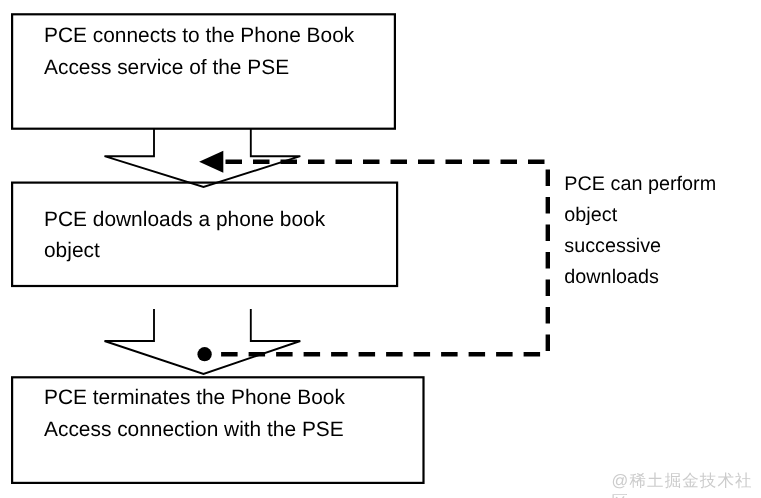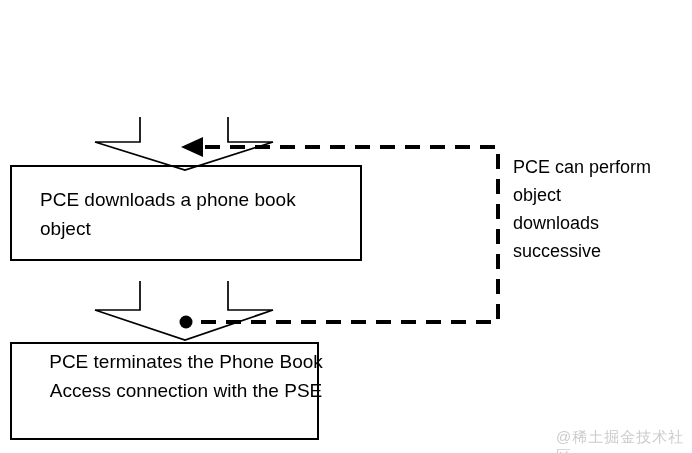--- a/index.html
+++ b/index.html
@@ -22,21 +22,21 @@
     position: absolute;
     box-sizing: border-box;
     border: 2px solid #000000;
     background: transparent;
     font-size: 19px;
     line-height: 29px;
   }
   .box .txt { display: block; width: 292px; }
   .box-1 { left: 10px; top: 12px;  width: 350px; height: 106px; padding: 4px 0 0 28px; }
   .box-2 { left: 10px; top: 165px; width: 352px; height: 96px; padding: 18px 0 0 28px; }
-  .box-3 { left: 10px; top: 342px; width: 309px; height: 98px;  padding: 3px 0 4px 28px; text-align: center; }
+  .box-3 { left: 10px; top: 342px; width: 376px; height: 98px;  padding: 3px 0 4px 28px; }
   .note {
     position: absolute;
     left: 513px; top: 153px;
     width: 175px;
     font-size: 18px;
     line-height: 28px;
   }
   .watermark {
     position: absolute;
     left: 556px; top: 428px;
@@ -56,31 +56,34 @@
 
     <path d="M140,281 L140,310 L95,310 L185,340 L273,310 L228,310 L228,281" fill="none" stroke="#000000" stroke-width="1.7"></path>
 
     <path d="M205,147 L498,147 L498,322 L194,322" fill="none" stroke="#000000" stroke-width="4" stroke-dasharray="15 10"></path>
 
     <polygon points="181,147 203,137 203,157" fill="#000000"></polygon>
 
     <circle cx="186" cy="322" r="6.5" fill="#000000"></circle>
   </svg>
 
+  <div class="box box-1">
+    <span class="txt">PCE connects to the Phone Book Access service of the PSE</span>
+  </div>
 
   <div class="box box-2">
     <span class="txt">PCE downloads a phone book object</span>
   </div>
 
   <div class="box box-3">
     <span class="txt">PCE terminates the Phone Book Access connection with the PSE</span>
   </div>
 
   <div class="note">
     <div>PCE can perform</div>
     <div>object</div>
+    <div>successive</div>
     <div>downloads</div>
-    <div>successive</div>
   </div>
 
   <div class="watermark">@稀土掘金技术社区</div>
 
 </div>
 
 </body></html>

